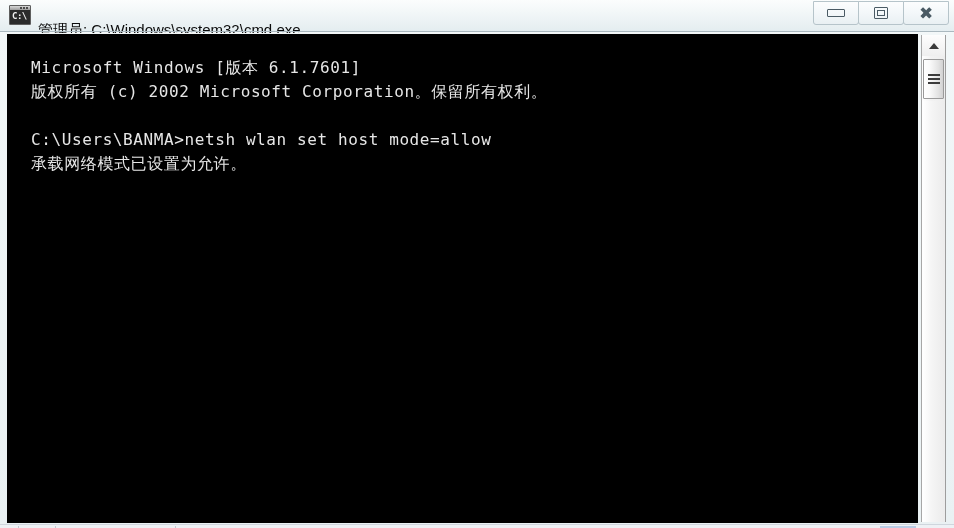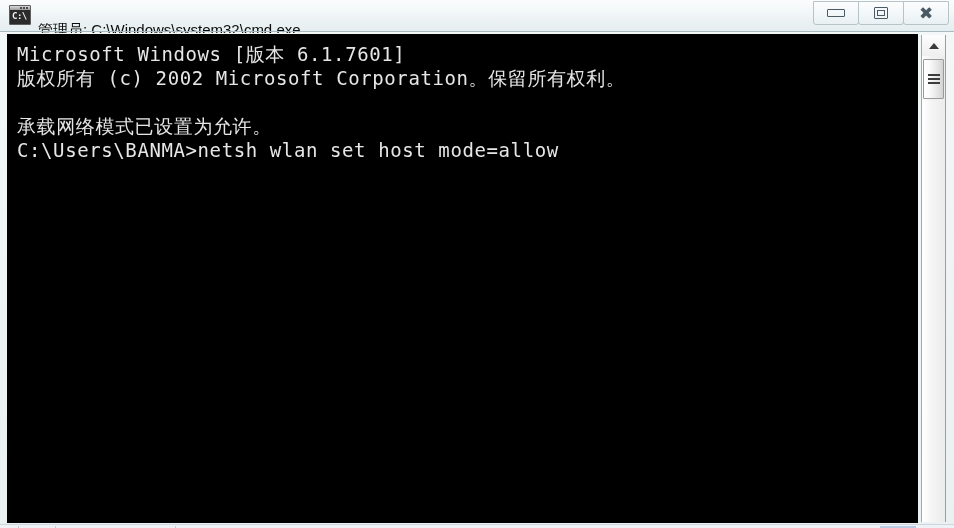--- a/index.html
+++ b/index.html
@@ -182,23 +182,23 @@
     width: 911px;
     height: 489px;
     background: #000000;
     overflow: hidden;
   }
 
   #console-text {
     position: absolute;
     left: 8px;
     top: 6px;
-    margin: 2px;
+    margin: 16px;
     font-family: "DejaVu Sans Mono", "Liberation Mono", monospace;
-    font-size: 19px;
+    font-size: 16px;
     line-height: 24px;
     color: #e6e6e6;
     white-space: pre;
     letter-spacing: 0.6px;
     -webkit-font-smoothing: none;
   }
   #console-text .ln { display: block; height: 24px; }
 
   
   #console-scrollbar {
@@ -319,21 +319,21 @@
       </div>
       <div class="cap-btn">
         <span class="glyph-close">✖</span>
       </div>
     </div>
   </div>
 
   <div id="console-outer">
 
     <div id="console-screen">
-      <div id="console-text"><span class="ln">Microsoft Windows [版本 6.1.7601]</span><span class="ln">版权所有 (c) 2002 Microsoft Corporation。保留所有权利。</span><span class="ln"></span><span class="ln">承载网络模式已设置为允许。</span><span class="ln">C:\Users\BANMA&gt;netsh wlan set host mode=allow</span><span class="ln"></span><span class="ln"></span></div>
+      <div id="console-text"><span class="ln">Microsoft Windows [版本 6.1.7601]</span><span class="ln">版权所有 (c) 2002 Microsoft Corporation。保留所有权利。</span><span class="ln"></span><span class="ln">C:\Users\BANMA&gt;netsh wlan set host mode=allow</span><span class="ln">承载网络模式已设置为允许。</span><span class="ln"></span><span class="ln"></span></div>
     </div>
 
     <div id="console-scrollbar">
       <div id="scroll-up-button">
         <span class="arrow"></span>
       </div>
       <div id="scroll-thumb">
         <span class="grip">
           <span></span>
             <span></span>

